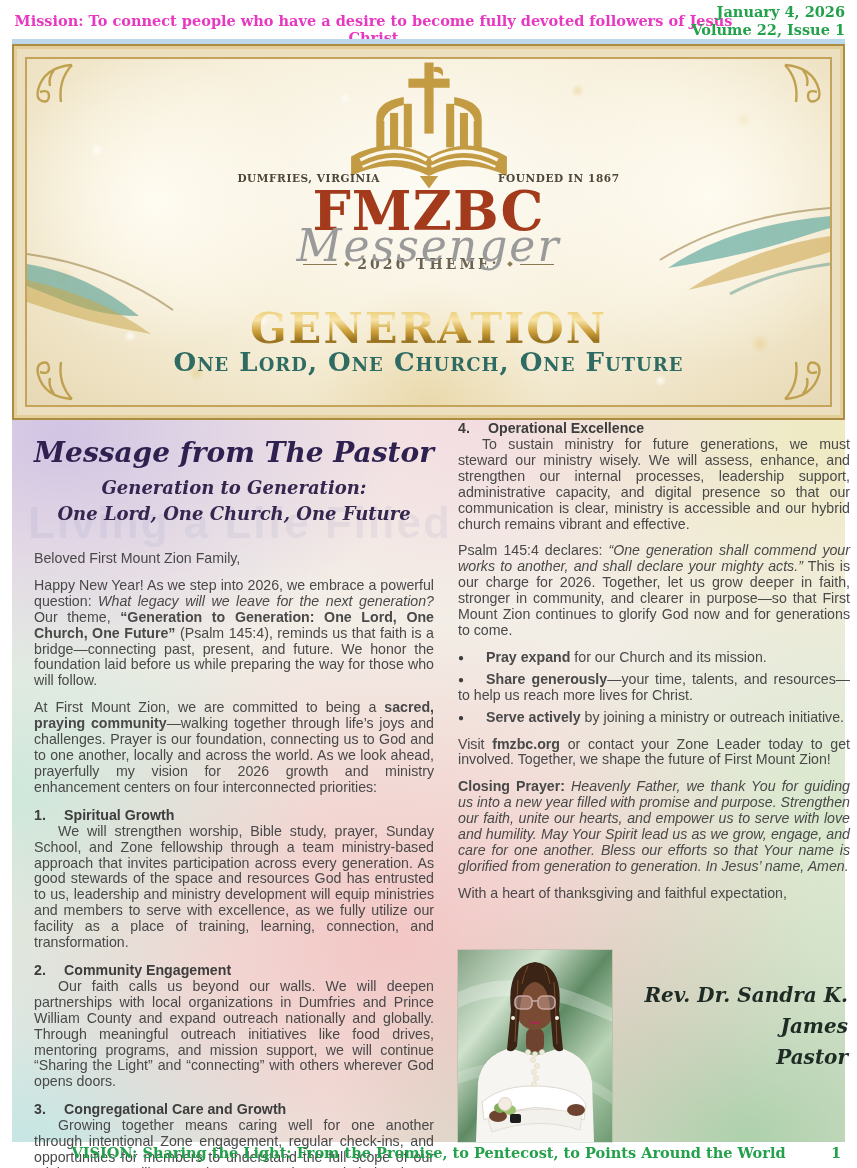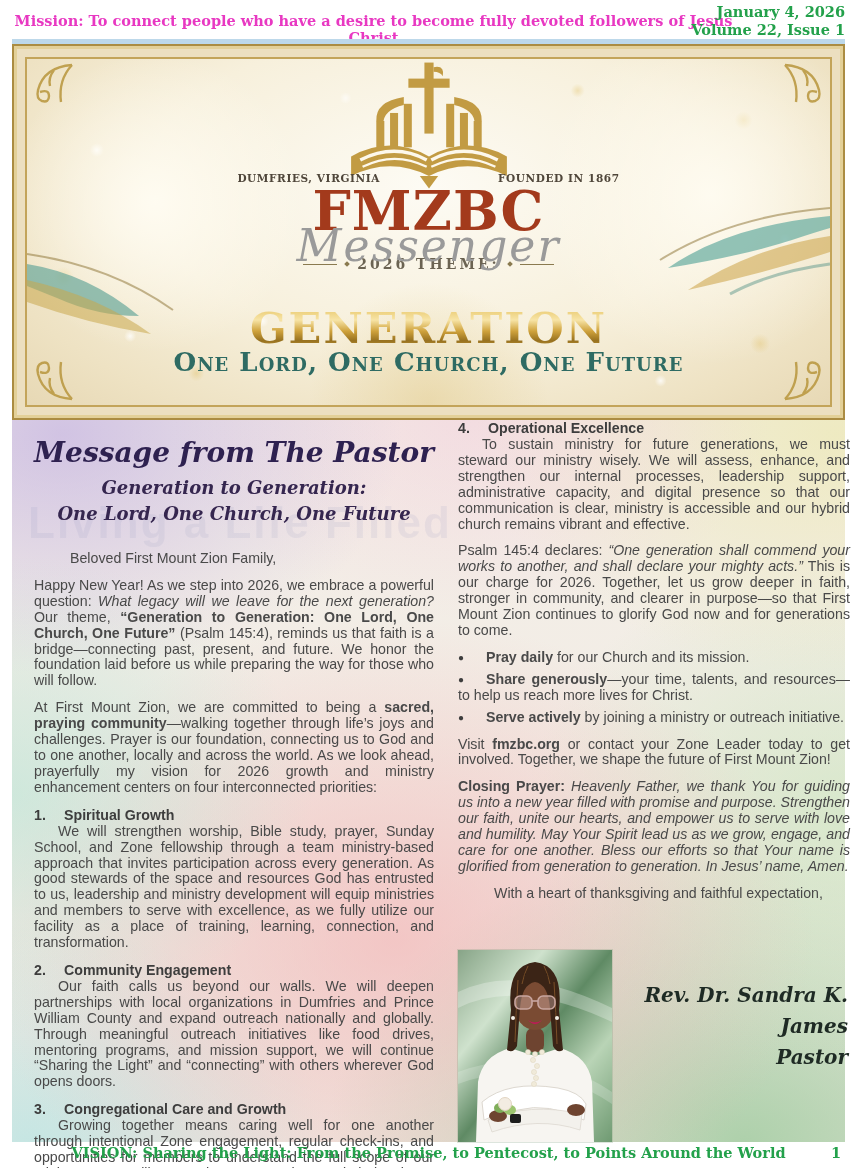--- a/index.html
+++ b/index.html
@@ -91,21 +91,21 @@
       linear-gradient(#f4efe8,#efe9e1);
   }
   .watermark{
     position:absolute;left:16px;top:78px;width:420px;
     font-size:44px;font-weight:bold;color:#7d86b5;opacity:.10;letter-spacing:2px;white-space:nowrap;
   }
   .col{position:absolute;top:0;color:var(--body_text,#4a4a4a);}
   .col-left{left:22px;width:400px;}
   .col-right{left:446px;width:392px;}
   .col p{font-size:14.2px;line-height:15.9px;margin:0 0 11px;text-align:justify;}
-  .col p.noj{text-align:left;margin-left:36px;}
+  .col p.noj{text-align:left;}
   .sec-head{font-size:14.2px;line-height:16px;font-weight:bold;color:#3d3d3d;margin:0 0 1px;display:flex;text-align:left;}
   .sec-num{width:30px;flex:0 0 30px;}
   .indent{text-indent:24px;}
   .msg-title{
     margin:16px 0 6px;text-align:center;font-family:"DejaVu Serif",serif;font-style:italic;font-weight:bold;
     font-size:28px;color:#2e2150;
   }
   .msg-sub{
     text-align:center;font-family:"DejaVu Serif",serif;font-style:italic;font-weight:bold;
     font-size:18px;line-height:26px;color:#35264f;margin:0;
@@ -265,21 +265,21 @@
 
   <div class="col col-right">
     <div class="sec-head">
       <span class="sec-num">4.</span>
       <span>Operational Excellence</span>
     </div>
     <p class="indent">To sustain ministry for future generations, we must steward our ministry wisely. We will assess, enhance, and strengthen our internal processes, leadership support, administrative capacity, and digital presence so that our communication is clear, ministry is accessible and our hybrid church remains vibrant and effective.</p>
 
     <p><span>Psalm 145:4 declares: </span><span style="font-style: italic;">“One generation shall commend your works to another, and shall declare your mighty acts.”</span><span> This is our charge for 2026. Together, let us grow deeper in faith, stronger in community, and clearer in purpose—so that First Mount Zion continues to glorify God now and for generations to come.</span></p>
 
-    <p class="bullet noj"><span class="bdot">●</span><span><span style="font-weight: bold;">Pray daily</span><span> for our Church and its mission.</span></span></p>
+    <p class="bullet noj"><span class="bdot">●</span><span><span style="font-weight: bold;">Pray expand</span><span> for our Church and its mission.</span></span></p>
     <p class="bullet"><span class="bdot">●</span><span><span style="font-weight: bold;">Share generously</span><span>—your time, talents, and resources—to help us reach more lives for Christ.</span></span></p>
     <p class="bullet noj"><span class="bdot">●</span><span><span style="font-weight: bold;">Serve actively</span><span> by joining a ministry or outreach initiative.</span></span></p>
 
     <p style="margin-top:11px"><span>Visit </span><span style="font-weight: bold;">fmzbc.org</span><span> or contact your Zone Leader today to get involved. Together, we shape the future of First Mount Zion!</span></p>
     <p><span style="font-weight: bold;">Closing Prayer: </span><span style="font-style: italic;">Heavenly Father, we thank You for guiding us into a new year filled with promise and purpose. Strengthen our faith, unite our hearts, and empower us to serve with love and humility. May Your Spirit lead us as we grow, engage, and care for one another. Bless our efforts so that Your name is glorified from generation to generation. In Jesus’ name, Amen.</span></p>
     <p class="noj">With a heart of thanksgiving and faithful expectation,</p>
   </div>
 
   <div class="photo-row">
     <svg class="photo" viewBox="0 0 154 192">

